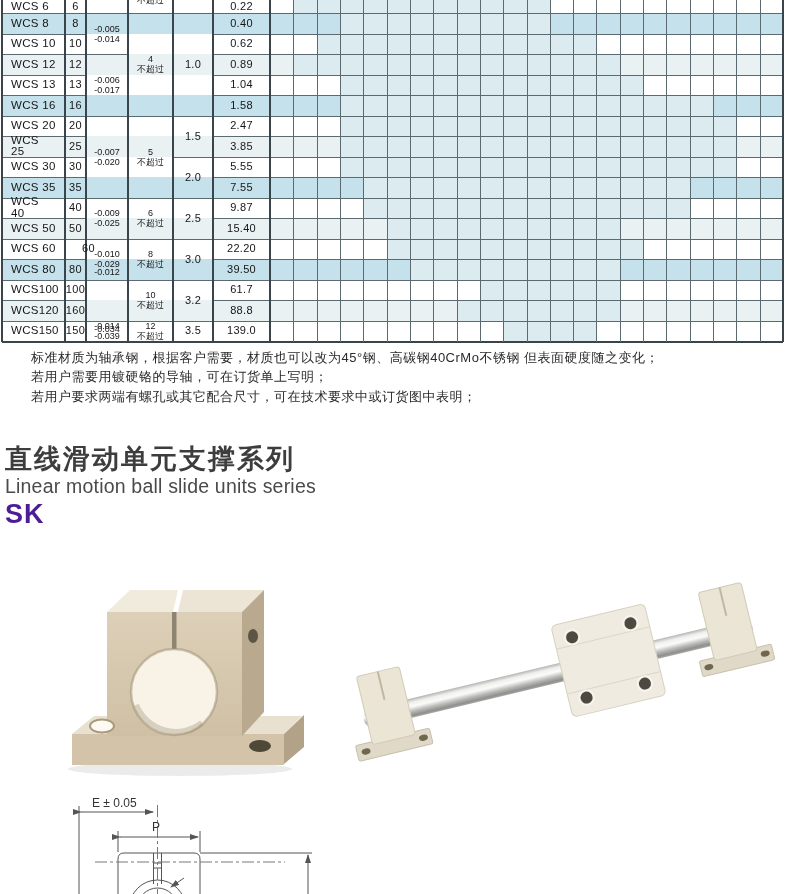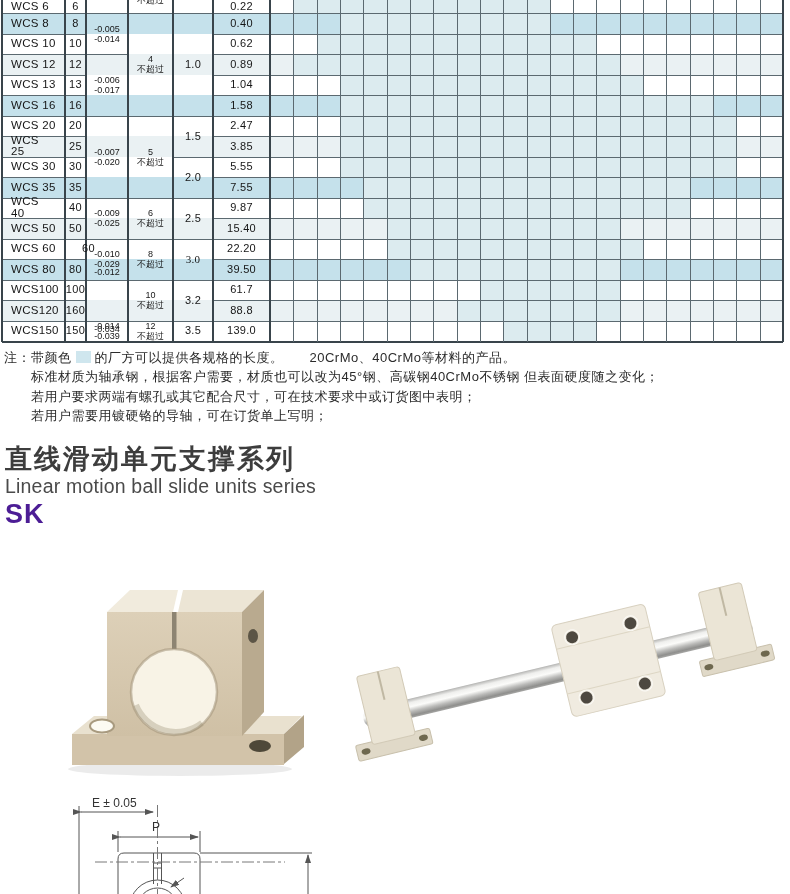--- a/index.html
+++ b/index.html
@@ -228,21 +228,21 @@
       <div class="tcell " style="left: 78px; width: 21px; top: 238.5px; height: 20.5px;">60</div>
       <div class="tcell " style="left: 213px; width: 57px; top: 238.5px; height: 20.5px;">22.20</div>
       <div class="tcell small" style="left: 86px; width: 42px; top: 238.5px; height: 41px;">
         <div>-0.010</div>
         <div>-0.029</div>
       </div>
       <div class="tcell small" style="left: 128px; width: 45px; top: 238.5px; height: 41px;">
         <div class="gnum">8</div>
         <div>不超过</div>
       </div>
-      <div class="tcell " style="left: 173px; width: 40px; top: 238.5px; height: 41px; font-family: Liberation Serif, serif;">3.0</div>
+      <div class="tcell " style="left: 173px; width: 40px; top: 238.5px; height: 41px;">3.0</div>
       <div class="tcell model" style="left: 2px; width: 63px; top: 259px; height: 20.5px;">WCS 80</div>
       <div class="tcell " style="left: 65px; width: 21px; top: 259px; height: 20.5px;">80</div>
       <div class="tcell " style="left: 213px; width: 57px; top: 259px; height: 20.5px;">39.50</div>
       <div class="tcell model" style="left: 2px; width: 63px; top: 279.5px; height: 20.5px;">WCS100</div>
       <div class="tcell " style="left: 65px; width: 21px; top: 279.5px; height: 20.5px;">100</div>
       <div class="tcell " style="left: 213px; width: 57px; top: 279.5px; height: 20.5px;">61.7</div>
       <div class="tcell small" style="left: 86px; width: 42px; top: 279.5px; height: 41px; gap: 47px;">
         <div>-0.012</div>
         <div>-0.034</div>
       </div>
@@ -262,24 +262,23 @@
         <div>-0.039</div>
       </div>
       <div class="tcell small" style="left: 128px; width: 45px; top: 320.5px; height: 20.5px;">
         <div class="gnum">12</div>
         <div>不超过</div>
       </div>
       <div class="tcell " style="left: 173px; width: 40px; top: 320.5px; height: 20.5px;">3.5</div>
     </div>
 
   <div id="notes">
-    <div><span>注：带颜色</span><span class="swatch" style="background: rgb(207, 230, 238);"></span><span>的厂方可以提供各规格的长度。</span><span class="gapwide"></span><span>20CrMo、40CrMo等材料的产品。</span></div>
     <div class="indent">标准材质为轴承钢，根据客户需要，材质也可以改为45°钢、高碳钢40CrMo不锈钢 但表面硬度随之变化；</div>
+    <div class="indent">若用户需要用镀硬铬的导轴，可在订货单上写明；</div>
     <div class="indent">若用户要求两端有螺孔或其它配合尺寸，可在技术要求中或订货图中表明；</div>
-    <div class="indent">若用户需要用镀硬铬的导轴，可在订货单上写明；</div>
   </div>
 
   <h1 id="title-zh">直线滑动单元支撑系列</h1>
   <div id="title-en">Linear motion ball slide units series</div>
   <div id="series-label">SK</div>
 
   <svg class="photo" style="left:52px;top:560px" width="255" height="218" viewBox="0 0 255 218">
     <defs>
       <linearGradient id="faceg" x1="0" y1="0" x2="0" y2="1">
         <stop offset="0" stop-color="#ddd0b8"></stop>

